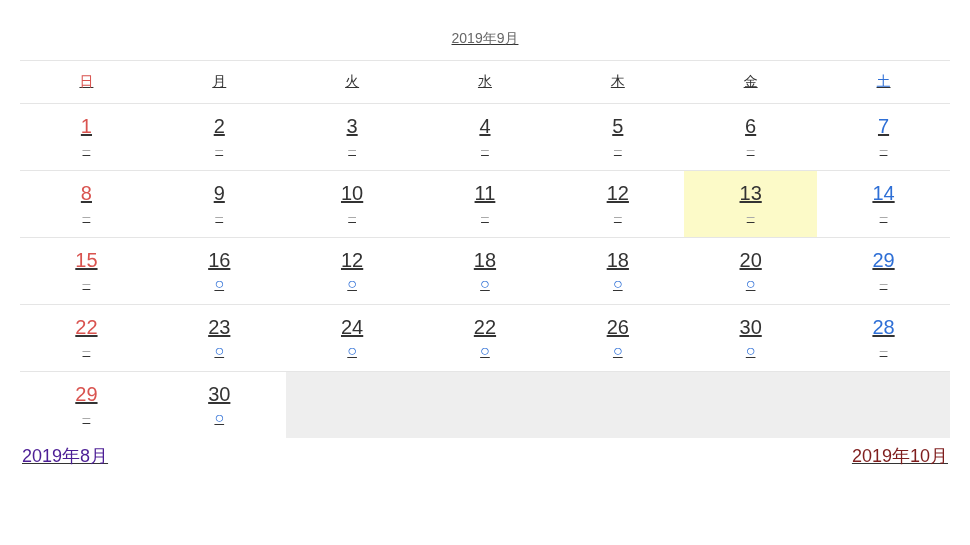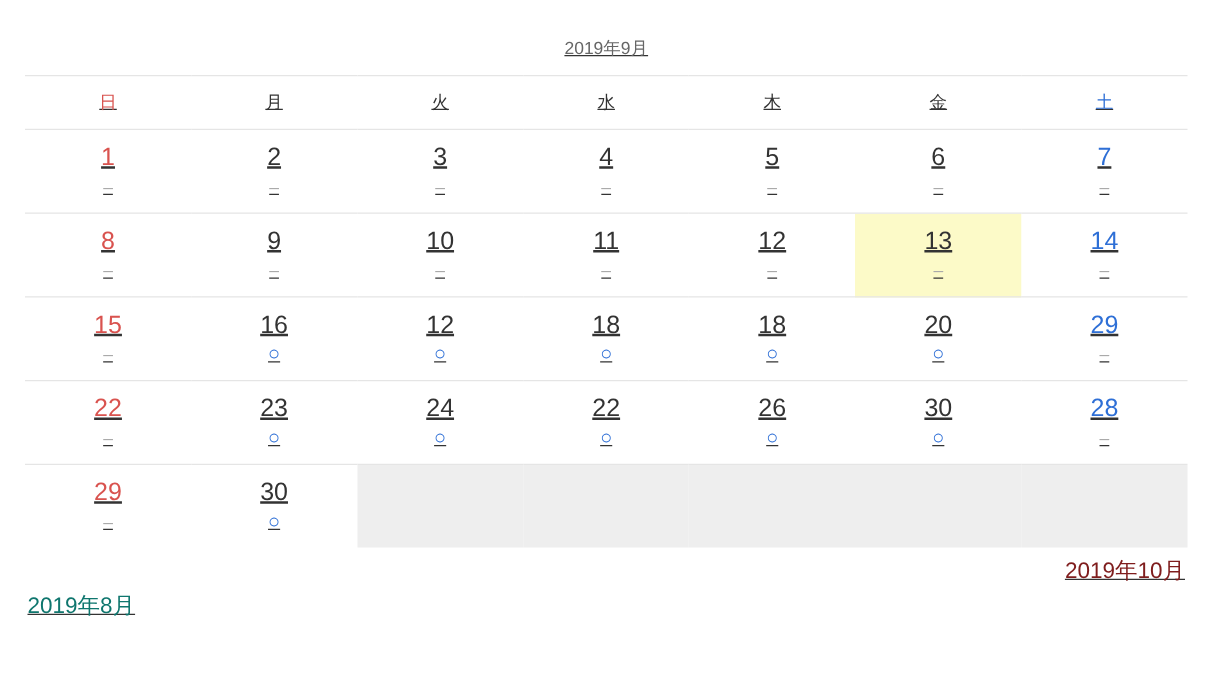--- a/index.html
+++ b/index.html
@@ -62,21 +62,21 @@
   td.sun .daynum { color: #d9534f; }
   td.sat .daynum { color: #2e6fd6; }
   td.highlight { background: #fcfac8; }
   td.blank { background: #eeeeee; }
   .nav {
     display: flex;
     justify-content: space-between;
     font-size: 18px;
     padding: 6px 2px 0;
   }
-  .nav .prev { color: #0f766e; margin-top: 28px; }
+  .nav .prev { color: #4c1d95; }
   .nav .next { color: #7f1d1d; }
 </style>
 </head>
 <body>
 
 <div class="calendar">
   <div class="month-title">2019年9月</div>
   <table>
     <thead>
       <tr>

